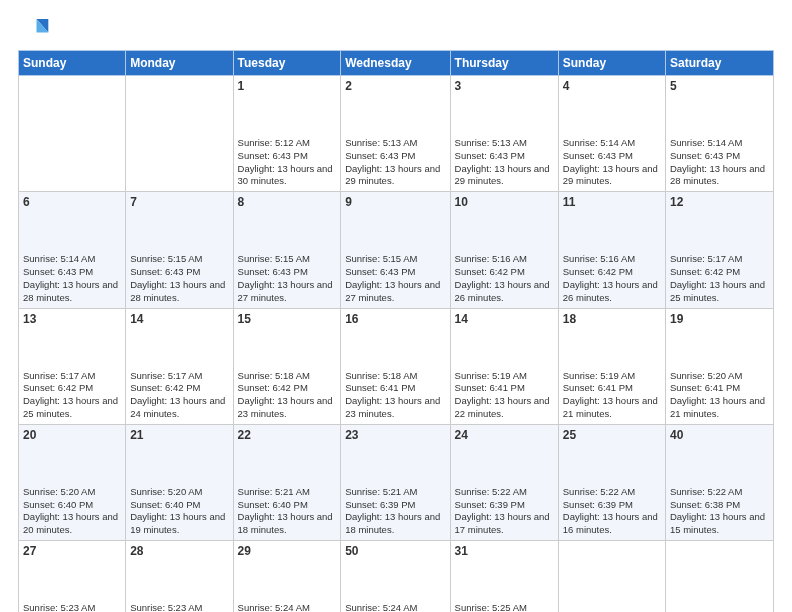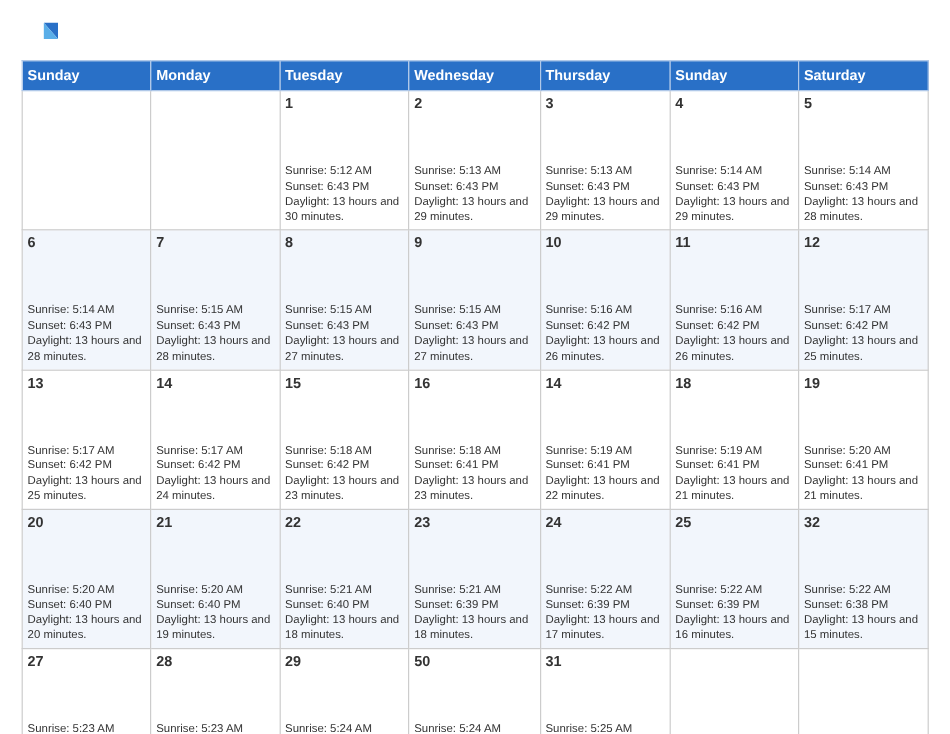--- a/index.html
+++ b/index.html
@@ -291,21 +291,21 @@
 Sunset: 6:39 PM
 Daylight: 13 hours and 17 minutes.</div>
           </td>
           <td>
             <span class="day-number">25</span>
             <div class="day-info">Sunrise: 5:22 AM
 Sunset: 6:39 PM
 Daylight: 13 hours and 16 minutes.</div>
           </td>
           <td>
-            <span class="day-number">32</span>
+            <span class="day-number">40</span>
             <div class="day-info">Sunrise: 5:22 AM
 Sunset: 6:38 PM
 Daylight: 13 hours and 15 minutes.</div>
           </td>
         </tr>
         <tr>
           <td>
             <span class="day-number">27</span>
             <div class="day-info">Sunrise: 5:23 AM
 Sunset: 6:38 PM

